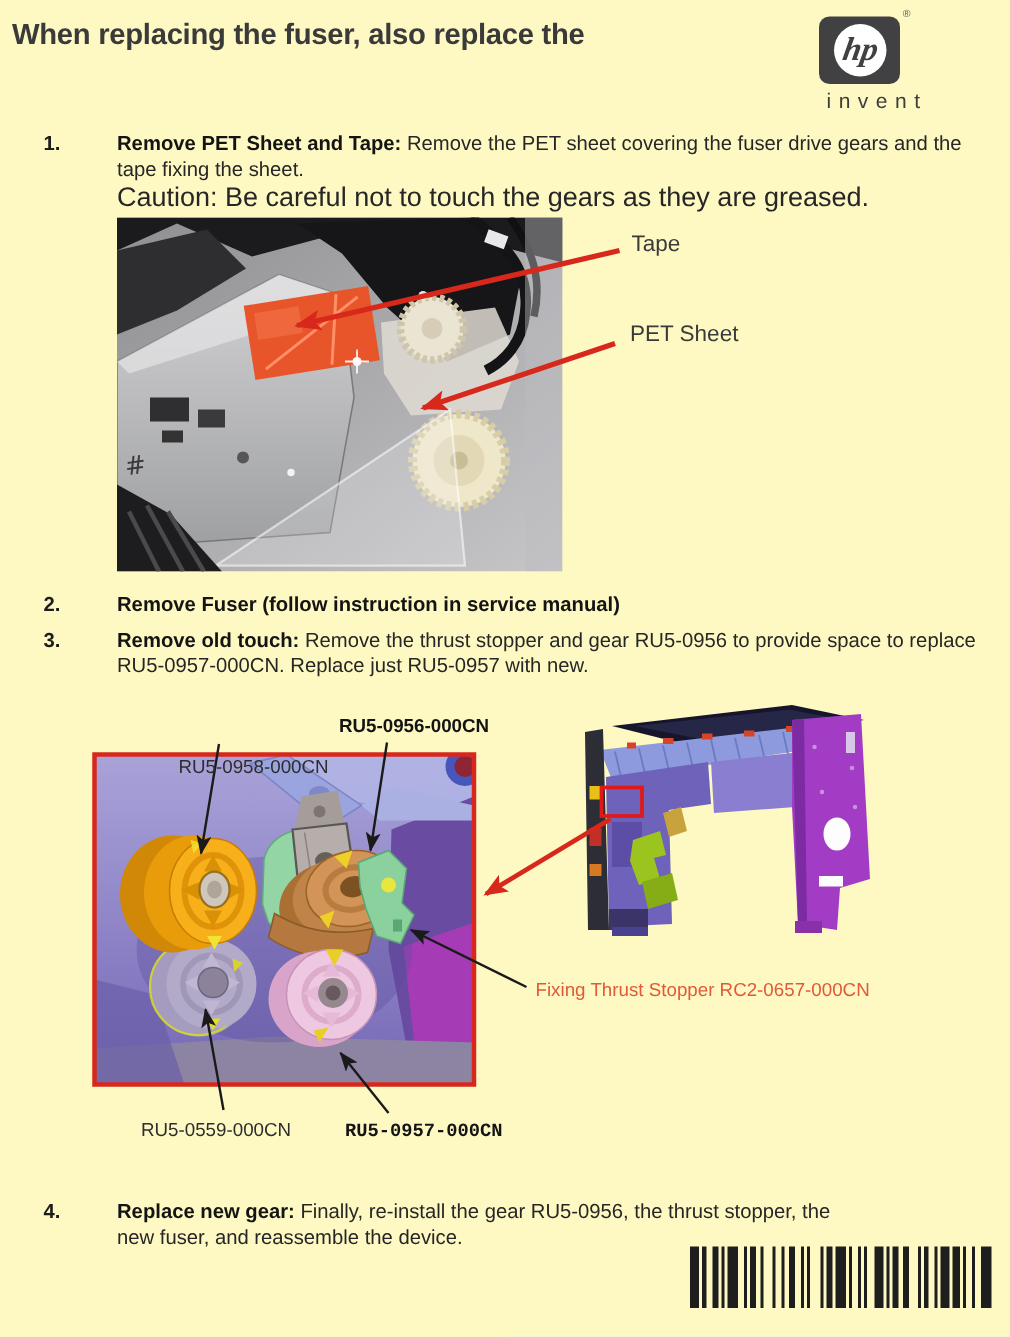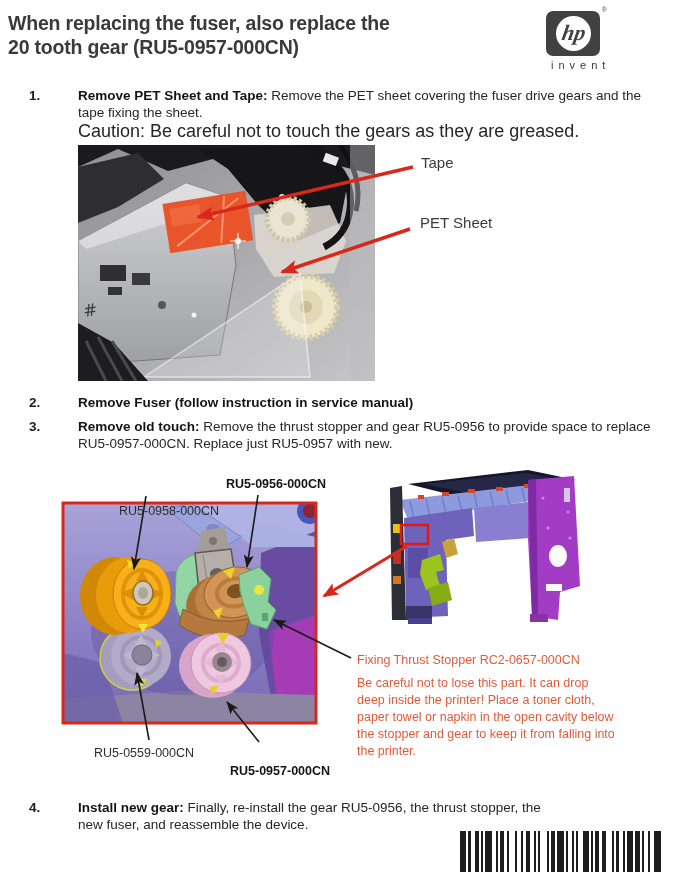--- a/index.html
+++ b/index.html
@@ -1,77 +1,76 @@
 <!DOCTYPE html>
 <html><head>
 <meta charset="utf-8">
 <style>
   * { margin:0; padding:0; box-sizing:border-box; }
   body { background:#e8e8e8; font-family:"Liberation Sans", sans-serif; }
   .page {
     position:relative; width:673px; height:891px; margin:0 auto;
-    background:#ffffff; overflow:hidden; color:#222;
+    background:#fef9c3; overflow:hidden; color:#222;
   }
   .title {
     position:absolute; left:8px; top:11px;
     font-size:19.5px; font-weight:bold; color:#3a3a3a; line-height:24px;
     letter-spacing:-0.2px;
   }
   
   .hp-logo { position:absolute; left:546px; top:11px; width:58px; }
   .hp-box { position:relative; width:54px; height:45px; background:#414143; border-radius:7px; }
   .hp-circle {
     position:absolute; left:10px; top:5px; width:35px; height:35px;
     background:#fff; border-radius:50%; display:flex; align-items:center; justify-content:center;
   }
   .hp-text {
     font-style:italic; font-weight:bold; font-size:22px; color:#414143;
     transform:skewX(-10deg); font-family:"Liberation Serif", serif; padding-bottom:2px;
   }
   .hp-reg { position:absolute; right:-7px; top:-5px; font-size:7px; color:#555; }
-  .hp-invent { margin-top:3px; text-align:center; font-size:11px; letter-spacing:5px; color:#3c3c3c; padding-left:5px; }
+  .hp-invent { margin-top:3px; text-align:center; font-size:14px; letter-spacing:5px; color:#3c3c3c; padding-left:5px; }
   
   .step { position:absolute; left:78px; font-size:13.5px; line-height:17px; color:#262626; }
   .step .num { position:absolute; left:-49px; font-weight:bold; color:#1c1c1c; }
   .step b { color:#141414; }
   .caution { position:absolute; left:78px; font-size:18px; color:#262626; }
   
   .photo-svg { position:absolute; left:78px; top:145px; width:297px; height:236px; }
   .photo-arrows { position:absolute; left:150px; top:150px; width:285px; height:135px; pointer-events:none; }
   .callout { position:absolute; font-size:15px; color:#3a3a3a; }
   .lbl-tape { left:421px; top:154px; }
   .lbl-pet  { left:420px; top:214px; }
   
   .diagram-svg { position:absolute; left:0; top:460px; width:673px; height:330px; }
   .part-label { position:absolute; font-size:12.5px; color:#2e2e2e; white-space:nowrap; }
   .part-label.bold { font-weight:bold; color:#141414; }
   .lbl-0958 { left:119px; top:504px; }
   .lbl-0956 { left:226px; top:477px; }
   .lbl-0959 { left:94px;  top:746px; }
-  .lbl-0957 { left:230px; top:764px; }
+  .lbl-0957 { left:230px; top:747px;font-family:Liberation Mono, monospace; }
   .note-title { position:absolute; left:357px; top:653px; font-size:12.5px; color:#e05a3a; }
   .note-body  {
     position:absolute; left:357px; top:675px; width:258px;
     font-size:12.5px; line-height:17px; color:#e05a3a;
   }
   
   .barcode { position:absolute; left:460px; top:831px; width:201px; height:41px; display:flex; }
   .barcode i { height:100%; display:block; }
   .barcode .b { background:#1e1e1e; }
   .barcode .s { background:transparent; }
   .barcode-label { position:absolute; left:462px; top:873px; font-size:13px; color:#1e1e1e; letter-spacing:0.5px;margin-top:48px; }
 </style>
 </head>
 <body>
 
 <div class="page">
 
   <div class="title">
     <div>When replacing the fuser, also replace the</div>
-    <div>20 tooth gear (RU5-0957-000CN)</div>
   </div>
 
   <div class="hp-logo">
     <div class="hp-box">
       <div class="hp-circle">
         <span class="hp-text">hp</span>
       </div>
       <span class="hp-reg">®</span>
     </div>
     <div class="hp-invent">invent</div>
@@ -282,25 +281,24 @@
     <path d="M351,198 L274,160" stroke="#1a1a1a" stroke-width="1.6" marker-end="url(#arrB)"></path>
     <path d="M407,86 L324,136" stroke="#d8281c" stroke-width="3.2" marker-end="url(#arrR2)"></path>
   </svg>
 
   <div class="part-label lbl-0958">RU5-0958-000CN</div>
   <div class="part-label bold lbl-0956">RU5-0956-000CN</div>
   <div class="part-label lbl-0959">RU5-0559-000CN</div>
   <div class="part-label bold lbl-0957">RU5-0957-000CN</div>
 
   <div class="note-title">Fixing Thrust Stopper RC2-0657-000CN</div>
-  <div class="note-body">Be careful not to lose this part. It can drop deep inside the printer! Place a toner cloth, paper towel or napkin in the open cavity below the stopper and gear to keep it from falling into the printer.</div>
 
   <div class="step" style="top:799px; width:478px;">
     <span class="num">4.</span>
-    <b>Install new gear:</b><span>  Finally, re-install the gear RU5-0956, the thrust stopper, the new fuser, and reassemble the device.</span>
+    <b>Replace new gear:</b><span>  Finally, re-install the gear RU5-0956, the thrust stopper, the new fuser, and reassemble the device.</span>
   </div>
 
   <div class="barcode">
       <i class="b" style="flex: 3 1 0%;"></i>
       <i class="s" style="flex: 1 1 0%;"></i>
       <i class="b" style="flex: 1 1 0%;"></i>
       <i class="s" style="flex: 2 1 0%;"></i>
       <i class="b" style="flex: 2 1 0%;"></i>
       <i class="s" style="flex: 1 1 0%;"></i>
       <i class="b" style="flex: 1 1 0%;"></i>

